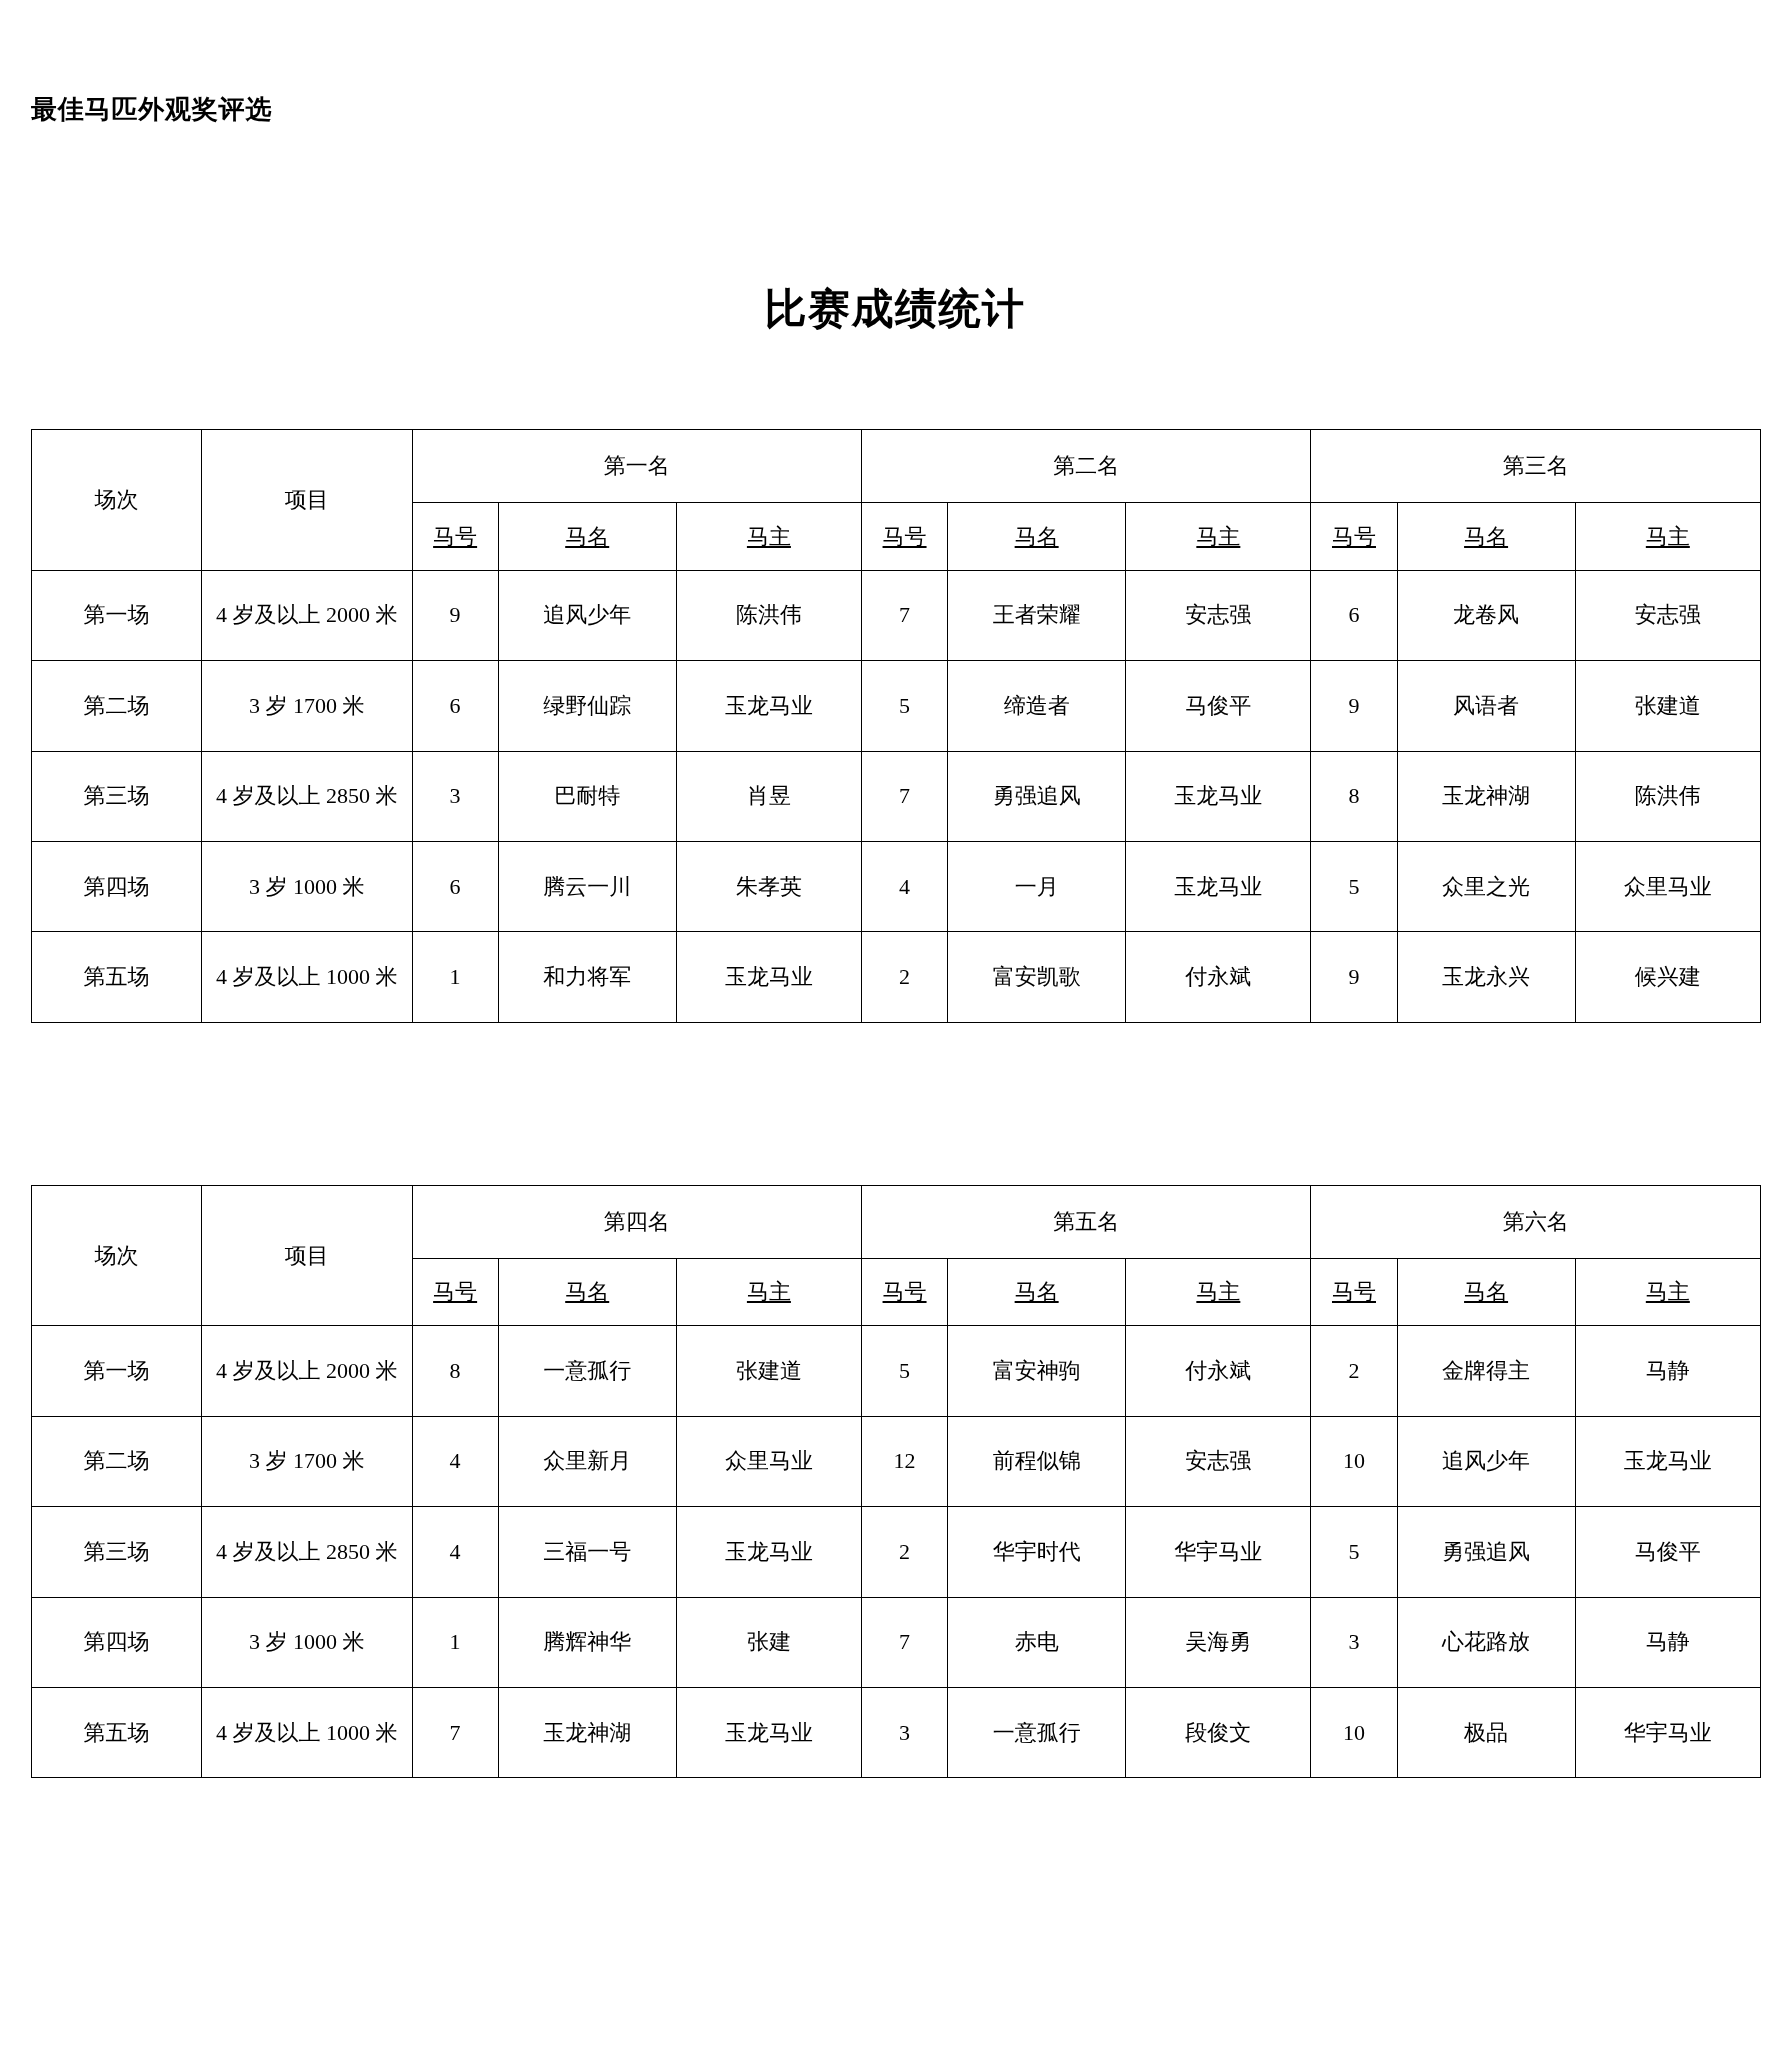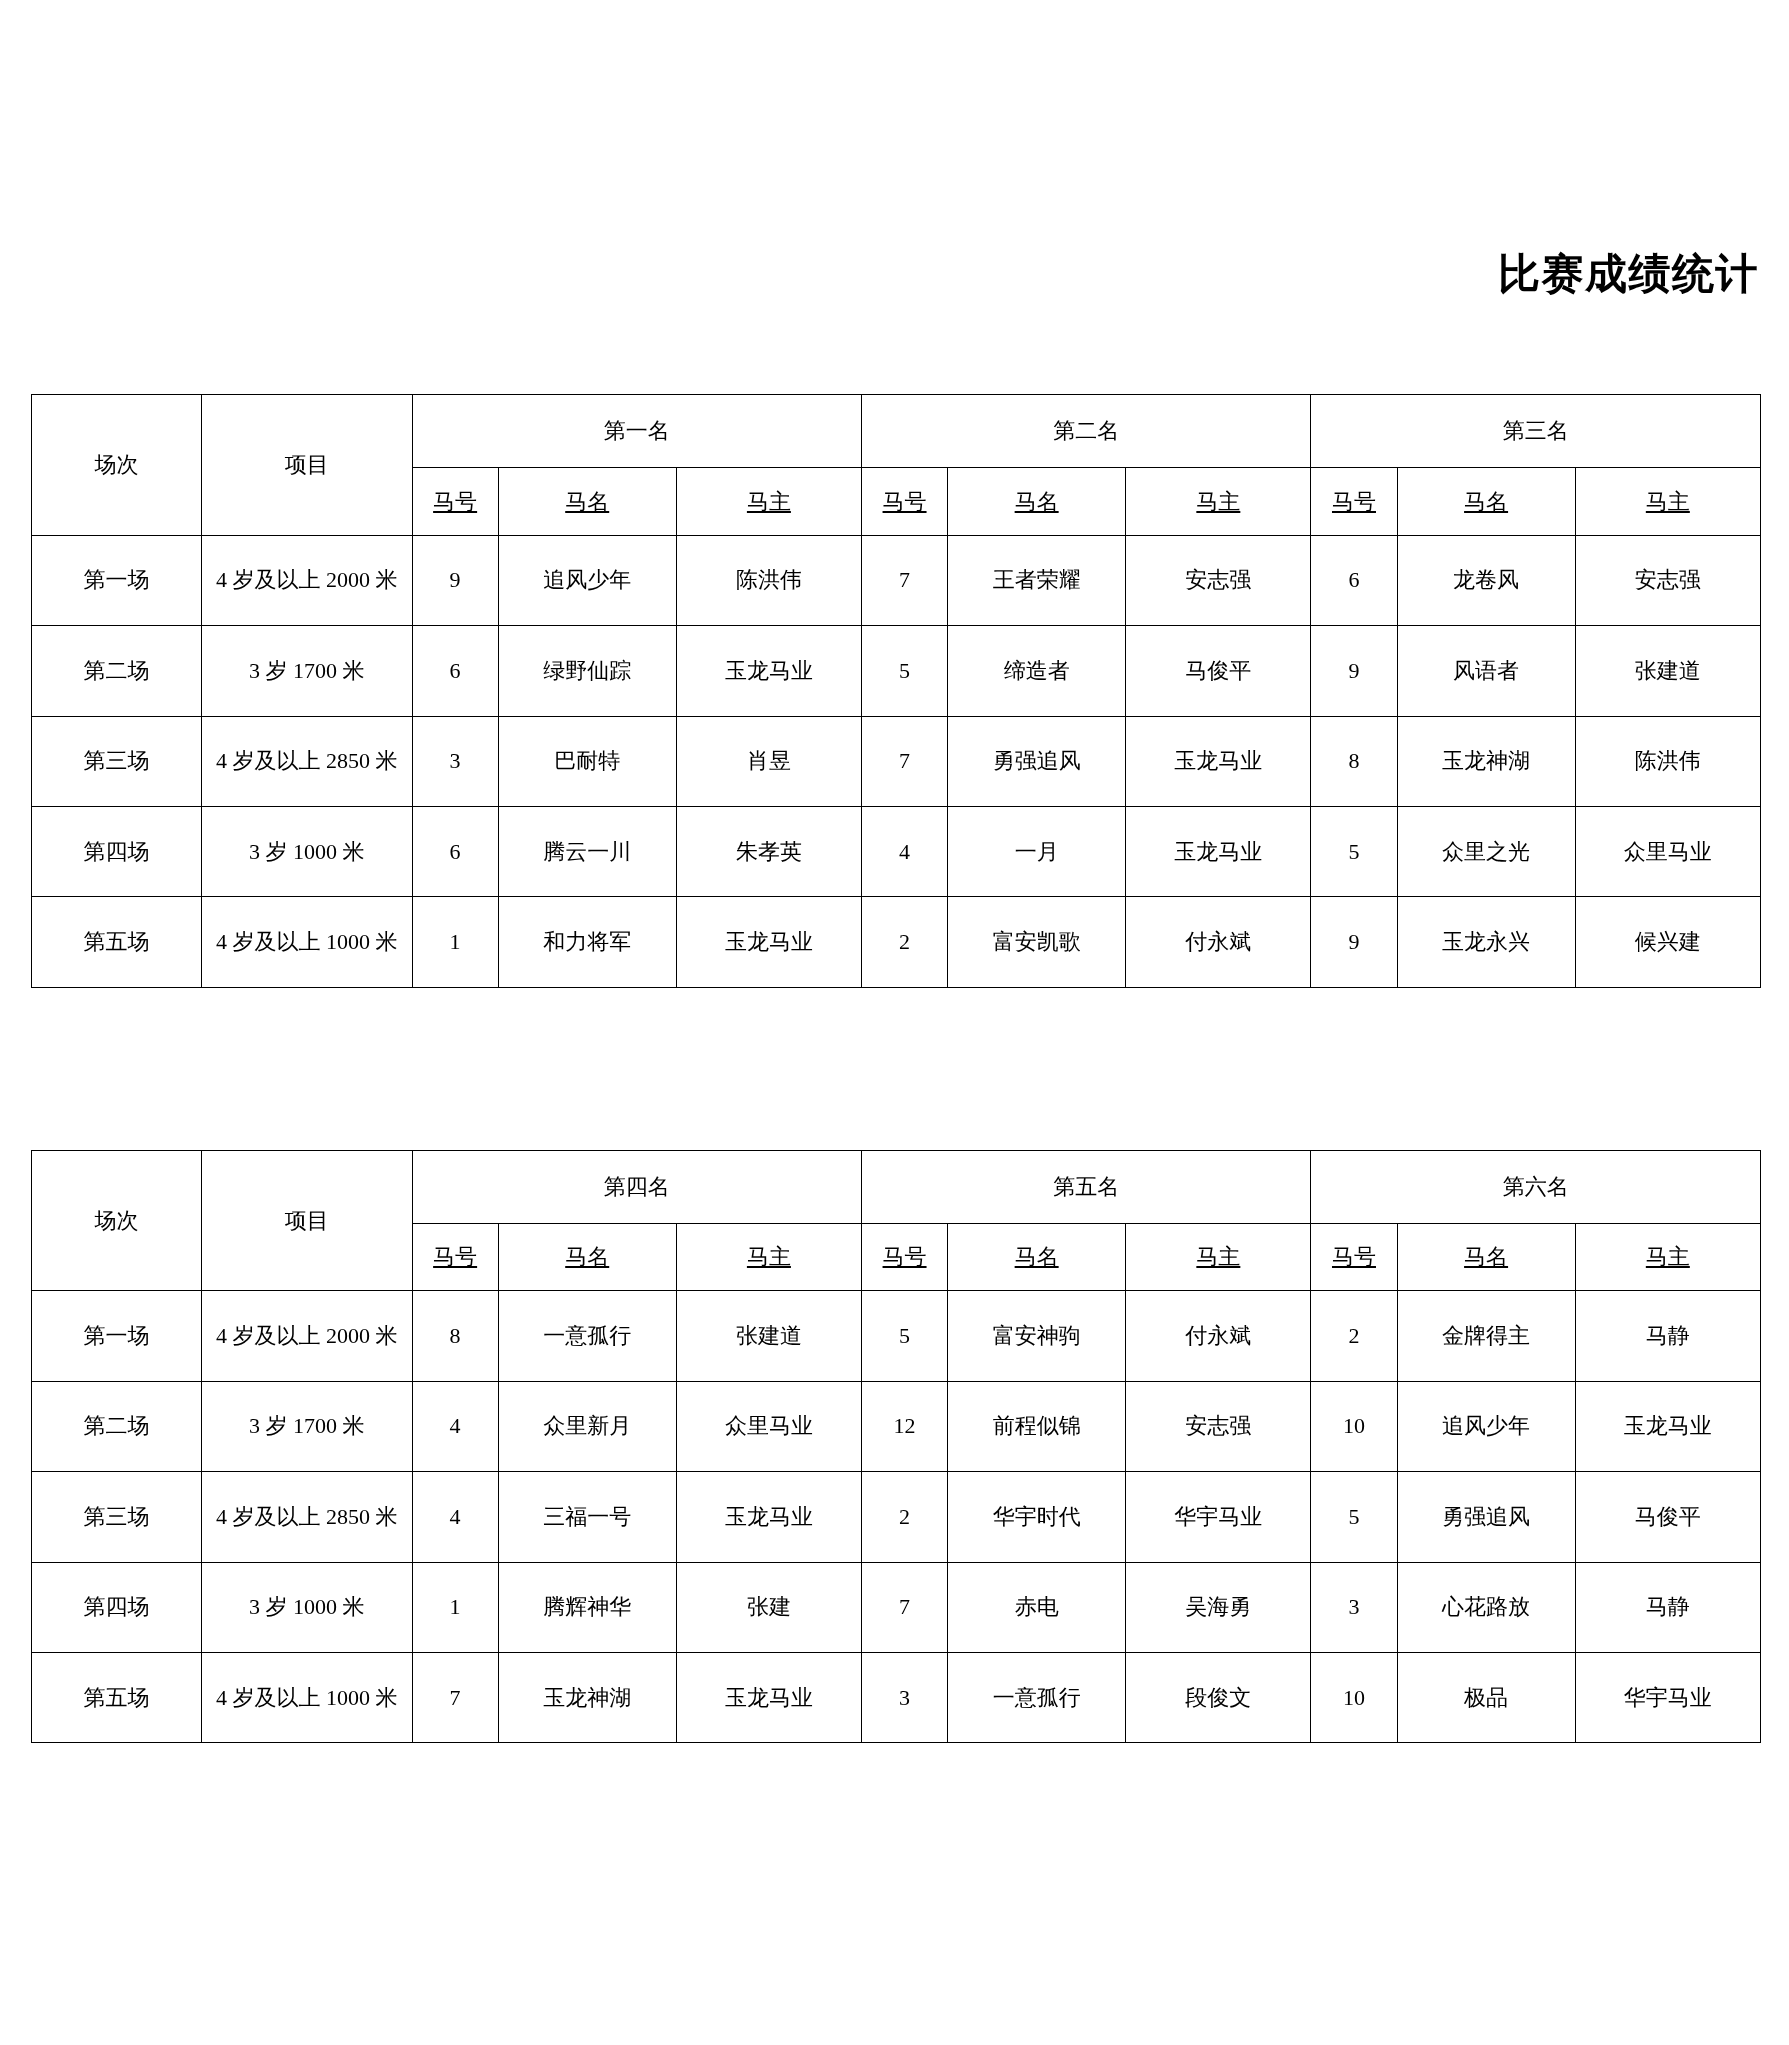--- a/index.html
+++ b/index.html
@@ -29,21 +29,21 @@
     padding-left: 0px;
   }
   .award-line {
     font-family: "Liberation Serif", serif;
     font-size: 26px;
     margin-top: 62px;
     padding-left: 0px;
     letter-spacing: 0.8px;
   }
   .doc-title {
-    text-align: right;
+    text-align: center;
     font-family: "Liberation Serif", serif;
     font-weight: bold;
     font-size: 42px;
     letter-spacing: 1.5px;
     margin-top: 154px;
     margin-bottom: 0;
   }
   table.results {
     border-collapse: collapse;
     width: 1730px;
@@ -69,20 +69,21 @@
   col.c-event { width: 208px; }
   col.c-num   { width: 85px; }
   col.c-name  { width: 176px; }
   col.c-owner { width: 183px; }
 </style>
 </head>
 <body>
 
 <div class="page">
 
+  <div class="award-heading">最佳马匹外观奖评选</div>
 
 
   <div class="doc-title">比赛成绩统计</div>
 
   <table class="results t1">
     <colgroup>
       <col class="c-round">
         <col class="c-event">
       <col class="c-num">
         <col class="c-name">

